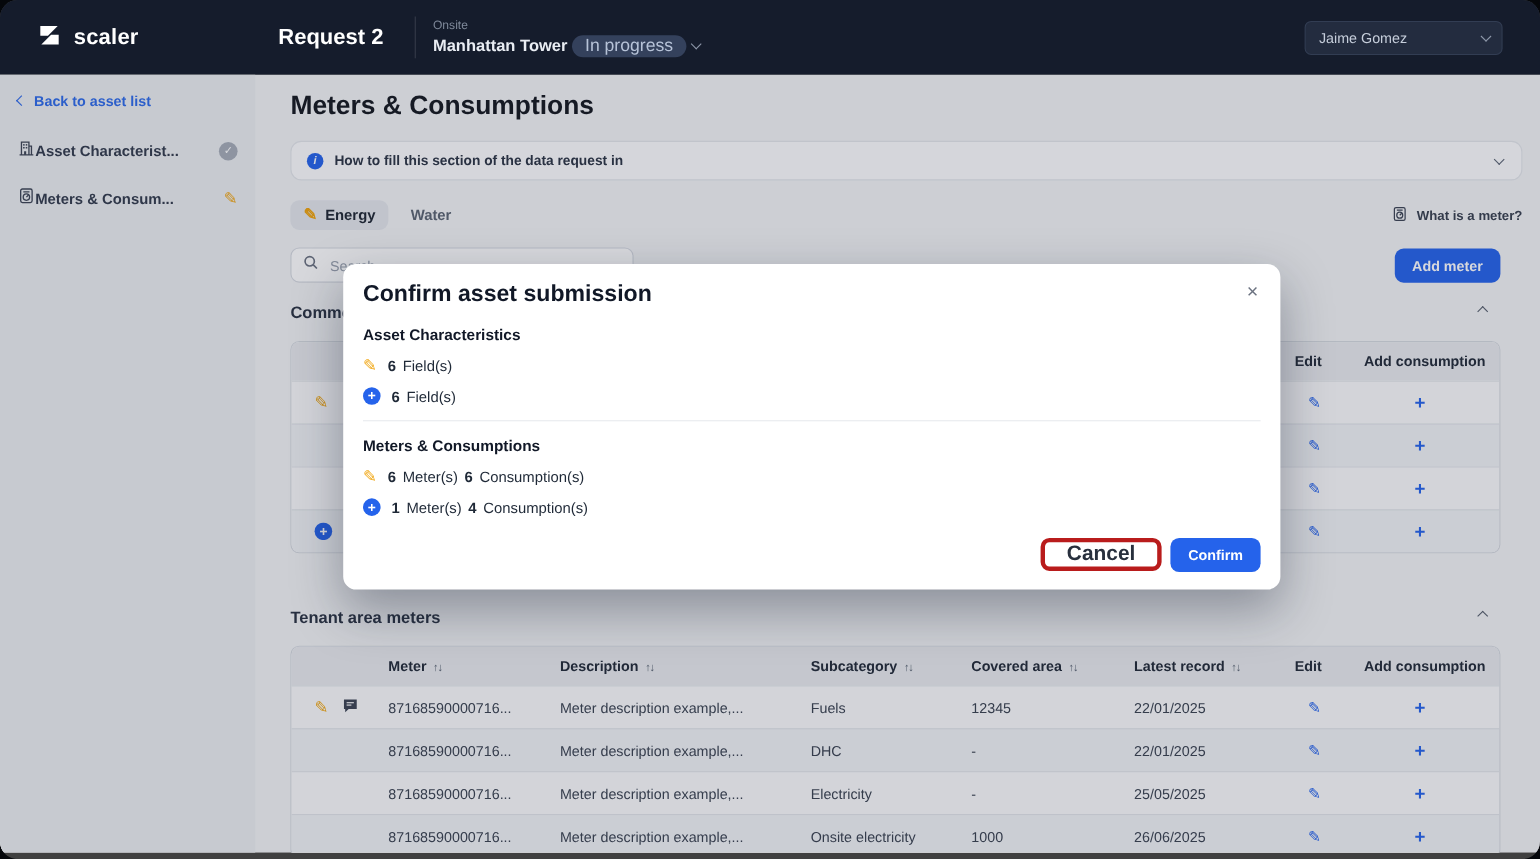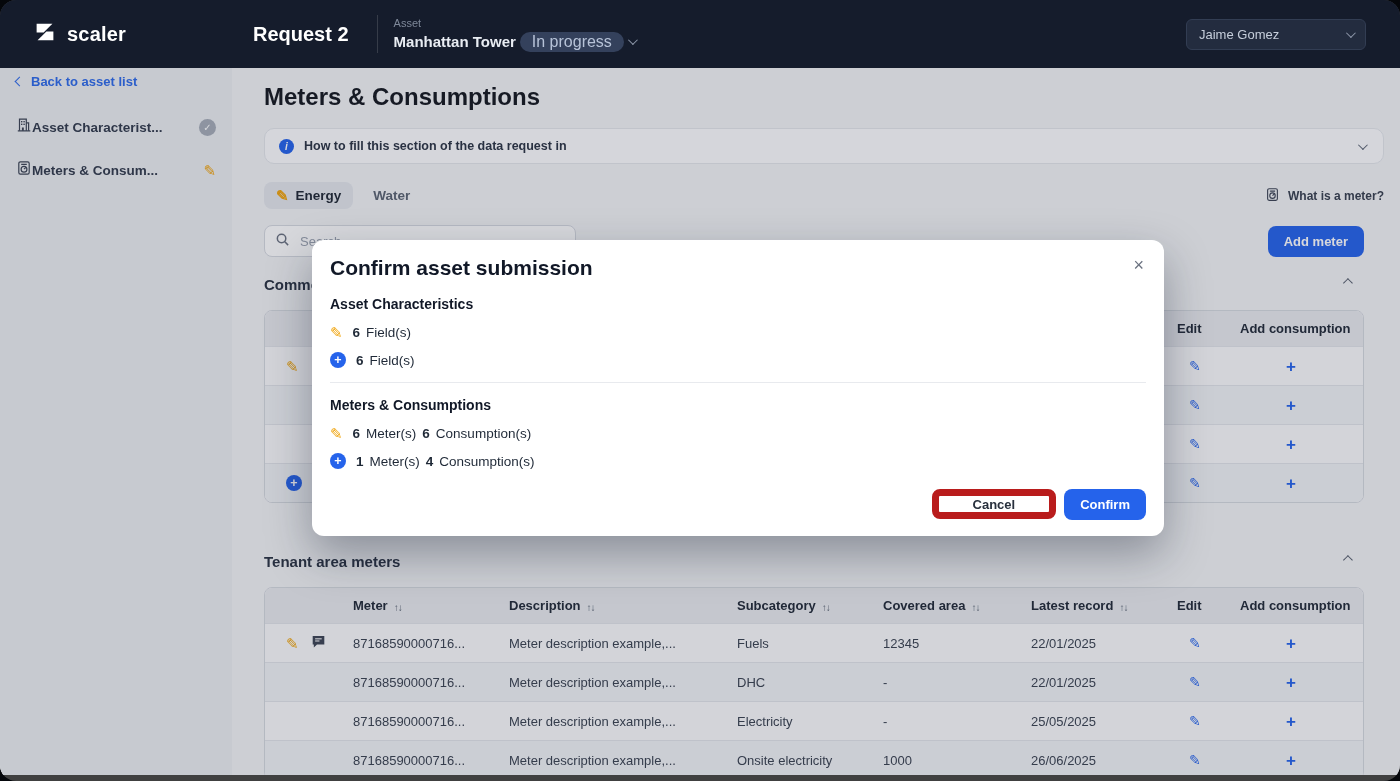--- a/index.html
+++ b/index.html
@@ -30,21 +30,21 @@
           border-right: 1.8px solid currentColor; border-bottom: 1.8px solid currentColor; }
   .chev.down { transform: rotate(45deg) translateY(-2px); }
   .chev.up { transform: rotate(-135deg) translateY(2px); }
   .chev.left { transform: rotate(135deg); }
   .chev.dim { color: #8d97a9; }
 
   
   .workspace { position: absolute; top: 68px; left: 0; right: 0; bottom: 6px;
                display: flex; background: #f3f4f6; }
 
-  .sidebar { flex: none; width: 232px; background: #eceef1; padding: 6px 16px 0 16px; }
+  .sidebar { flex: none; width: 232px; background: #eceef1; padding: 16px 16px 0 16px; }
   .back-link { display: flex; align-items: center; gap: 8px; color: #2e6bea;
                font-size: 13px; font-weight: 600; cursor: pointer; margin-bottom: 24px; }
   .side-item { display: flex; align-items: center; height: 28px;
                margin-bottom: 15px; cursor: pointer; }
   .slabel { flex: 1; font-size: 13.5px; font-weight: 600; color: #323b4c; white-space: nowrap;
             overflow: hidden; }
   .check-circle { width: 17px; height: 17px; border-radius: 50%; background: #a6adb8;
                   color: #fff; font-size: 10px; display: flex; align-items: center;
                   justify-content: center; flex: none; }
   .pc-amber { color: #f0a30a; font-size: 15px; line-height: 1; }
@@ -79,22 +79,22 @@
   .toolbar { width: 1120px; display: flex; align-items: center; margin-bottom: 18px; }
   .search { width: 312px; height: 32px; background: #fff; border: 1px solid #d6dae0;
             border-radius: 8px; display: flex; align-items: center; gap: 8px; padding: 0 10px; }
   .search input { border: none; outline: none; flex: 1; font-size: 13px; color: #2b3444;
                   font-family: inherit; background: transparent; }
   .search input::placeholder { color: #9aa2af; }
   .btn-primary { background: #2563eb; color: #fff; border: none; border-radius: 8px;
                  height: 31px; padding: 0 16px; font-size: 13px; font-weight: 600;
                  font-family: inherit; cursor: pointer; }
   .toolbar .btn-primary { margin-right: 20px; }
-  .btn-secondary { background: #fff; color: #28303d; border: 7px solid #b91c1c;
-                   border-radius: 8px; height: 30px; padding: 0 34px; font-size: 13px;
+  .btn-secondary { background: #fff; color: #28303d; border: 4px solid #b91c1c;
+                   border-radius: 8px; height: 30px; padding: 0 20px; font-size: 19px;
                    font-weight: 600; font-family: inherit; cursor: pointer; }
 
   .sec-head { width: 1100px; height: 18px; display: flex; align-items: center;
               justify-content: space-between; margin-bottom: 17px; }
   .sec-head h2 { margin: 0; font-size: 15px; font-weight: 600; color: #2a3342; }
   .sec-head .chev { color: #555e6b; margin-right: 14px; cursor: pointer; }
 
   
   .tbl { width: 1100px; border: 1px solid #d5d9df; border-radius: 8px; overflow: hidden;
          background: #fff; }
@@ -146,21 +146,21 @@
               <path d="M5 5h17l-9.5 9.5H5z"></path>
               <path d="M23 23H6l9.5-9.5H23z"></path>
             </g>
           </svg>
       </span>
       <span class="brand-name">scaler</span>
     </div>
     <div class="req-title">Request 2</div>
     <div class="vdiv"></div>
     <div class="asset-block">
-      <div class="asset-label">Asset</div>
+      <div class="asset-label">Onsite</div>
       <div class="asset-line">
         <span class="asset-name">Manhattan Tower</span>
         <span class="badge">In progress</span>
         <span class="chev down dim"></span>
       </div>
     </div>
     <div class="flex-spacer"></div>
     <button class="user-menu">
       <span>Jaime Gomez</span>
       <span class="chev down dim"></span>

